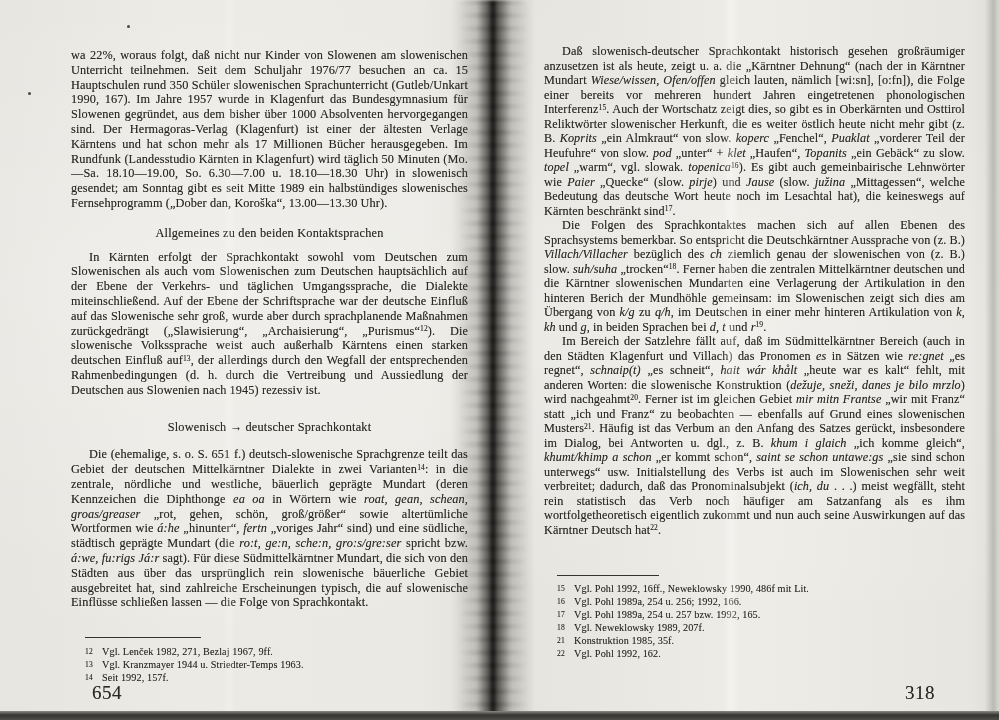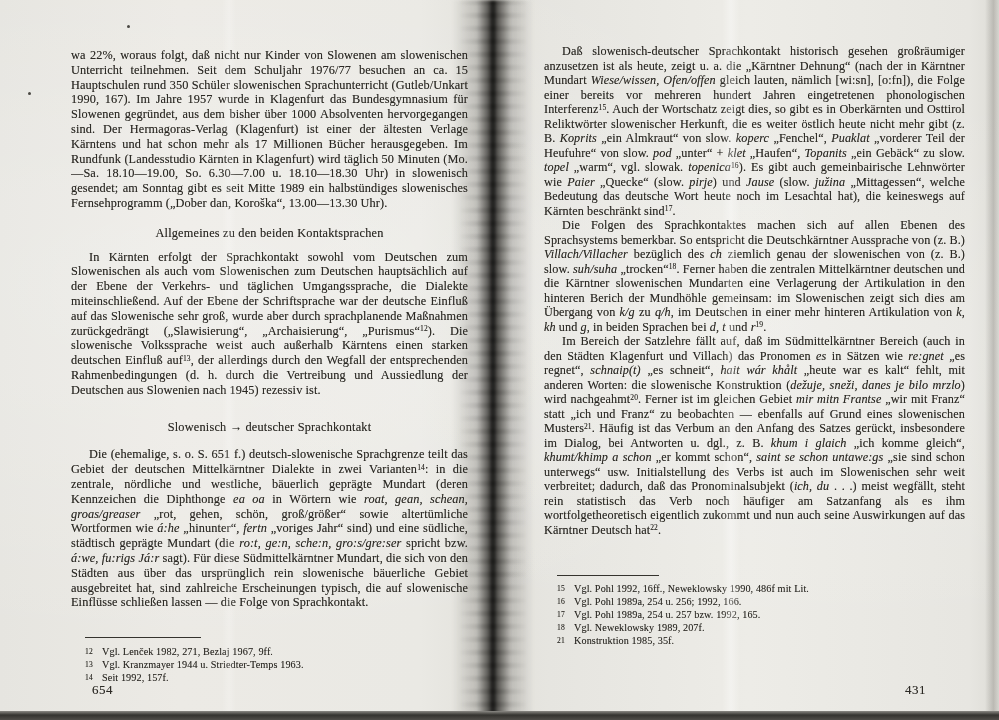--- a/index.html
+++ b/index.html
@@ -41,21 +41,21 @@
   em{font-style:italic;}
   sup{font-size:0.62em;line-height:0;position:relative;top:-0.45em;vertical-align:baseline;}
   .footnotes{position:absolute;font-size:10.2px;line-height:13px;letter-spacing:0.1px;
     text-shadow:0 0 0.4px rgba(43,41,36,0.4);}
   .page-left .footnotes{left:85px;top:637px;width:380px;}
   .page-right .footnotes{left:27px;top:575px;width:400px;}
   .fn-rule{width:116px;border-top:1.4px solid #35332e;margin:0 0 7px 0;}
   .page-right .fn-rule{width:102px;margin-bottom:6px;}
   .fn{white-space:nowrap;}
   .fn-num{display:inline-block;width:17px;font-size:7.6px;vertical-align:top;position:relative;top:-0.5px;}
-  .pageno{position:absolute;font-size:13px;letter-spacing:0.5px;
+  .pageno{position:absolute;font-size:19px;letter-spacing:0.5px;
     text-shadow:0 0 0.5px rgba(43,41,36,0.45);}
   .page-left .pageno{left:92px;top:682px;}
   .page-right .pageno{left:375px;top:682px;}
   
   .gutter{position:absolute;left:452px;top:0;width:82px;height:720px;pointer-events:none;
     background:linear-gradient(90deg,
       rgba(20,19,17,0) 0%,
       rgba(55,52,48,0.22) 30%,
       rgba(35,33,30,0.72) 44%,
       rgba(8,8,7,0.97) 50%,
@@ -127,22 +127,25 @@
       </div>
       <div class="fn">
         <span class="fn-num">17</span><span class="fn-text">Vgl. Pohl 1989a, 254 u. 257 bzw. 1992, 165.</span>
       </div>
       <div class="fn">
         <span class="fn-num">18</span><span class="fn-text">Vgl. Neweklowsky 1989, 207f.</span>
       </div>
       <div class="fn">
         <span class="fn-num">21</span><span class="fn-text">Konstruktion 1985, 35f.</span>
       </div>
+      <div class="fn">
+        <span class="fn-num">22</span><span class="fn-text">Vgl. Pohl 1992, 162.</span>
+      </div>
     </div>
-    <div class="pageno">431</div>
+    <div class="pageno">318</div>
   </div>
 
   <div class="gutter"></div>
   <div class="gutter-ribs"></div>
   <div class="streak streak-1"></div>
   <div class="streak streak-2"></div>
   <div class="right-edge"></div>
   <div class="bottom-edge"></div>
   <div class="speck s1"></div>
   <div class="speck s2"></div>

